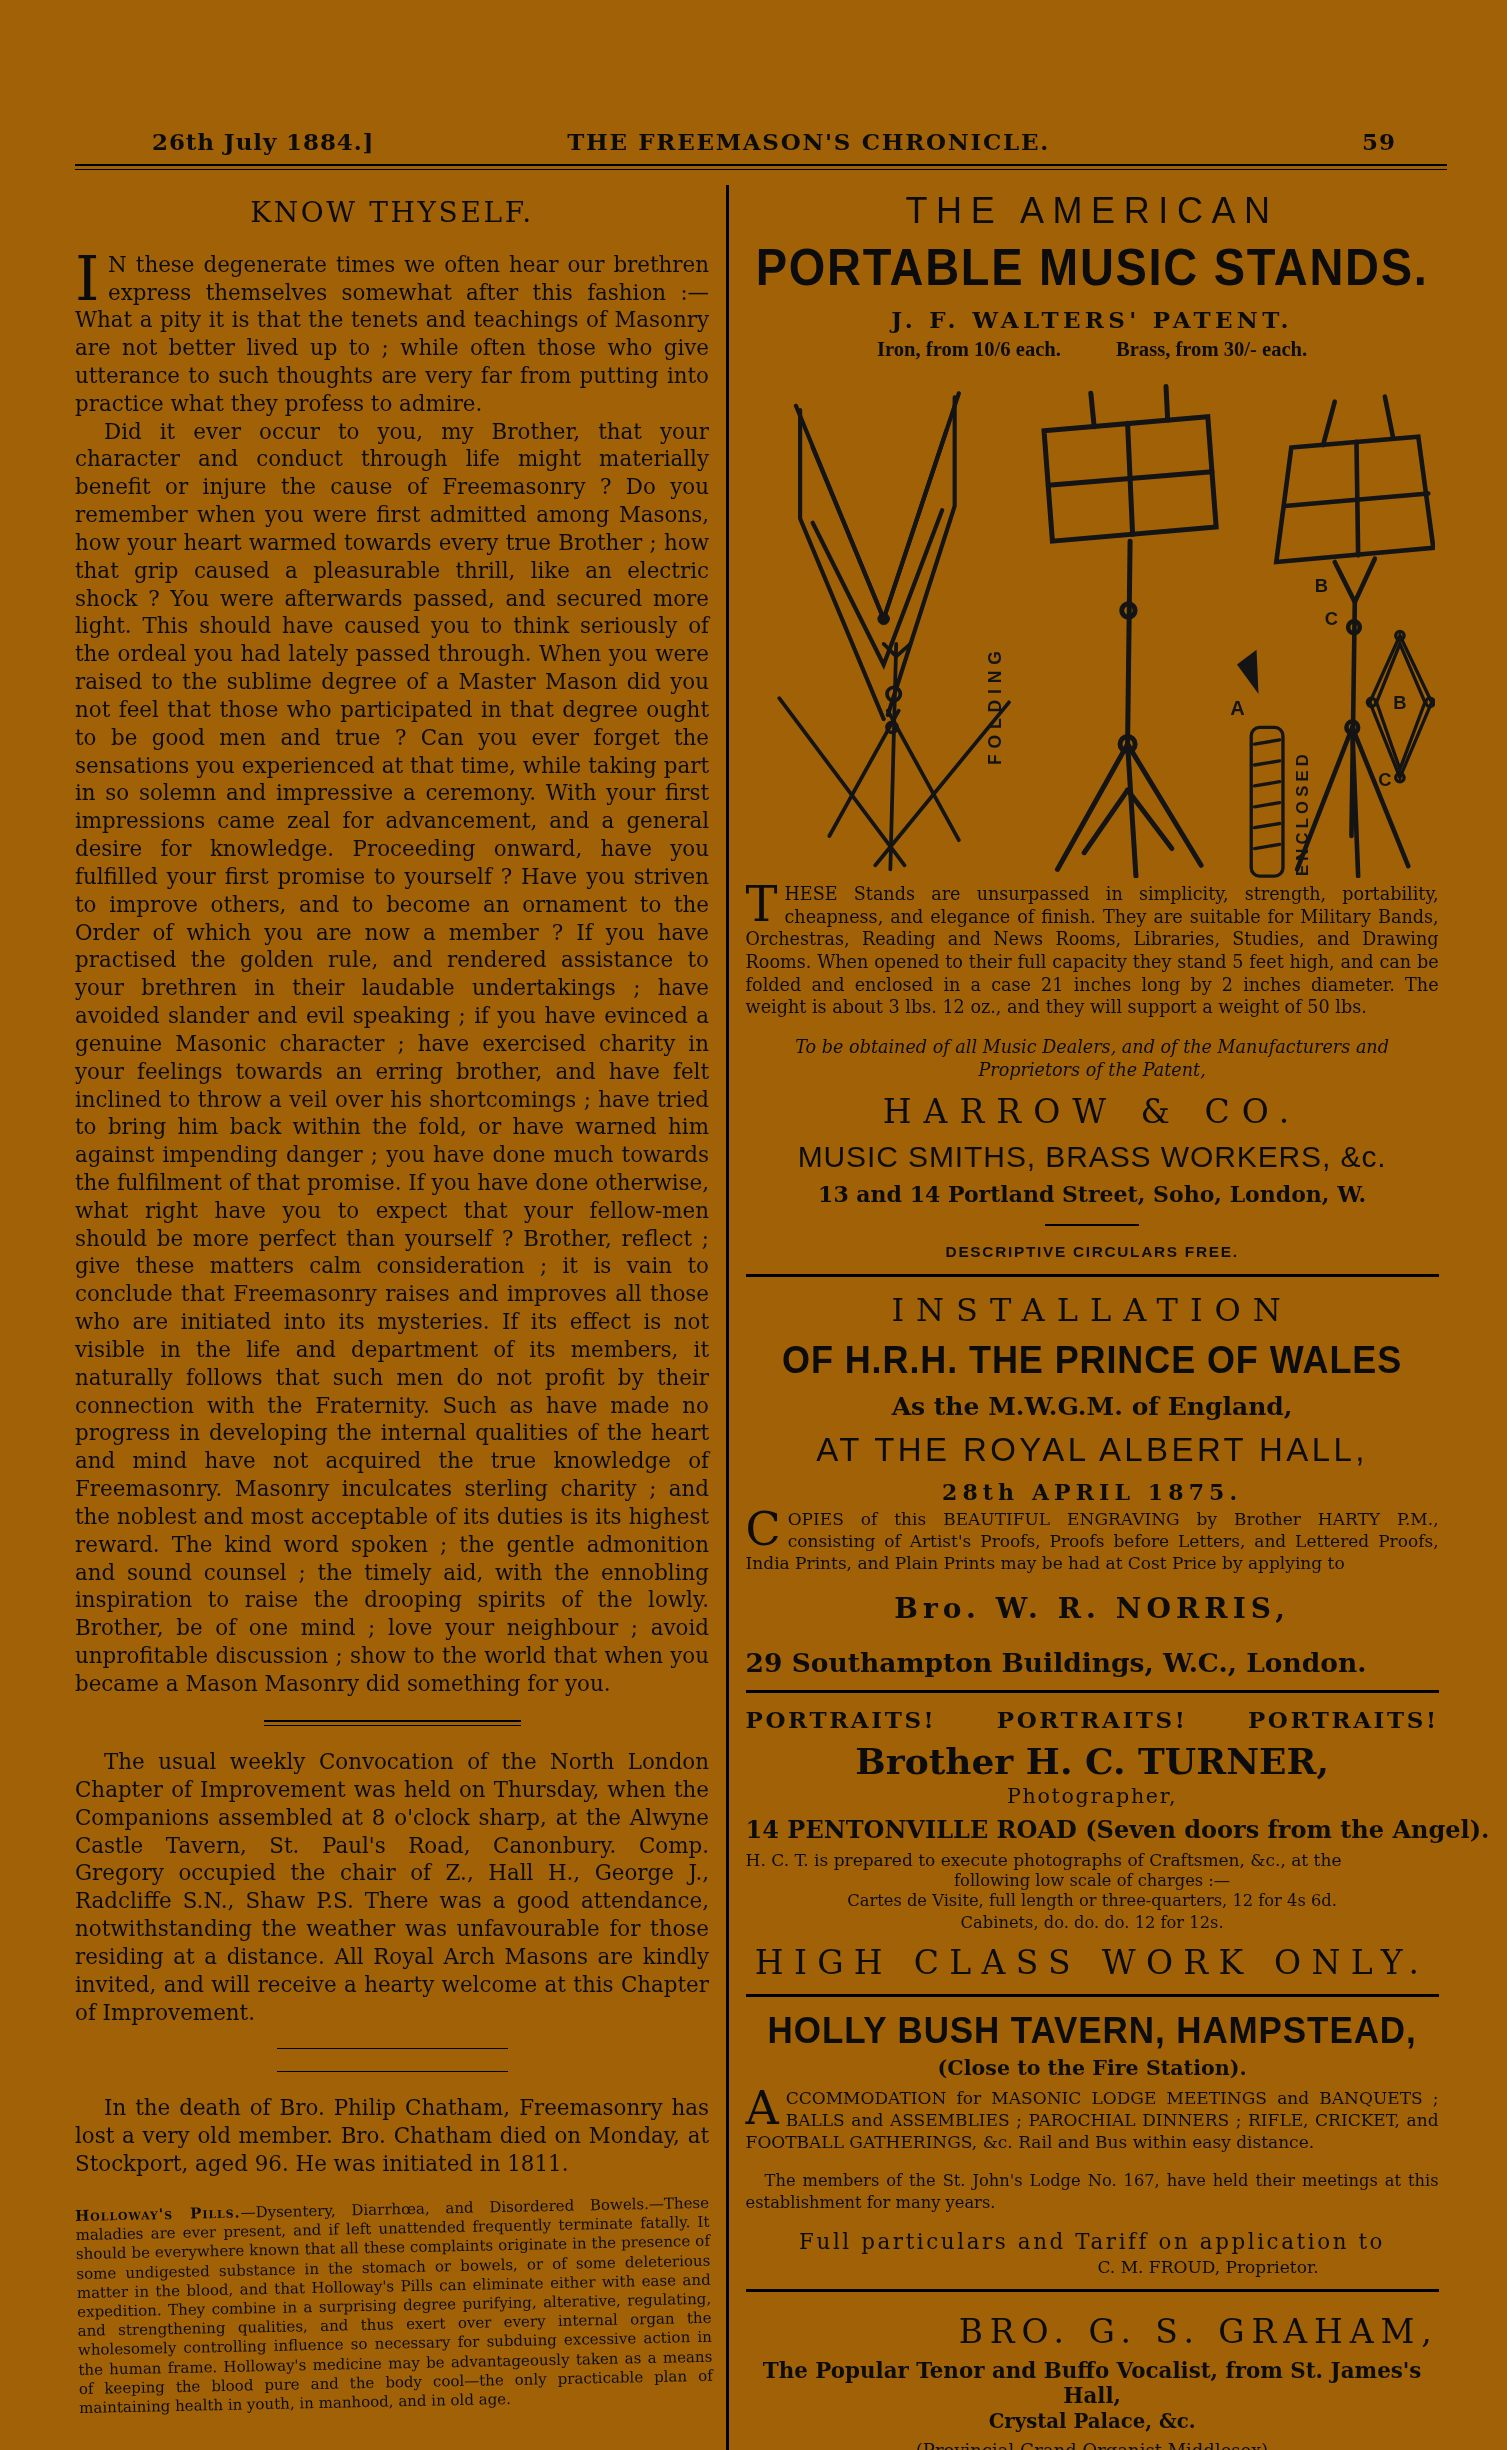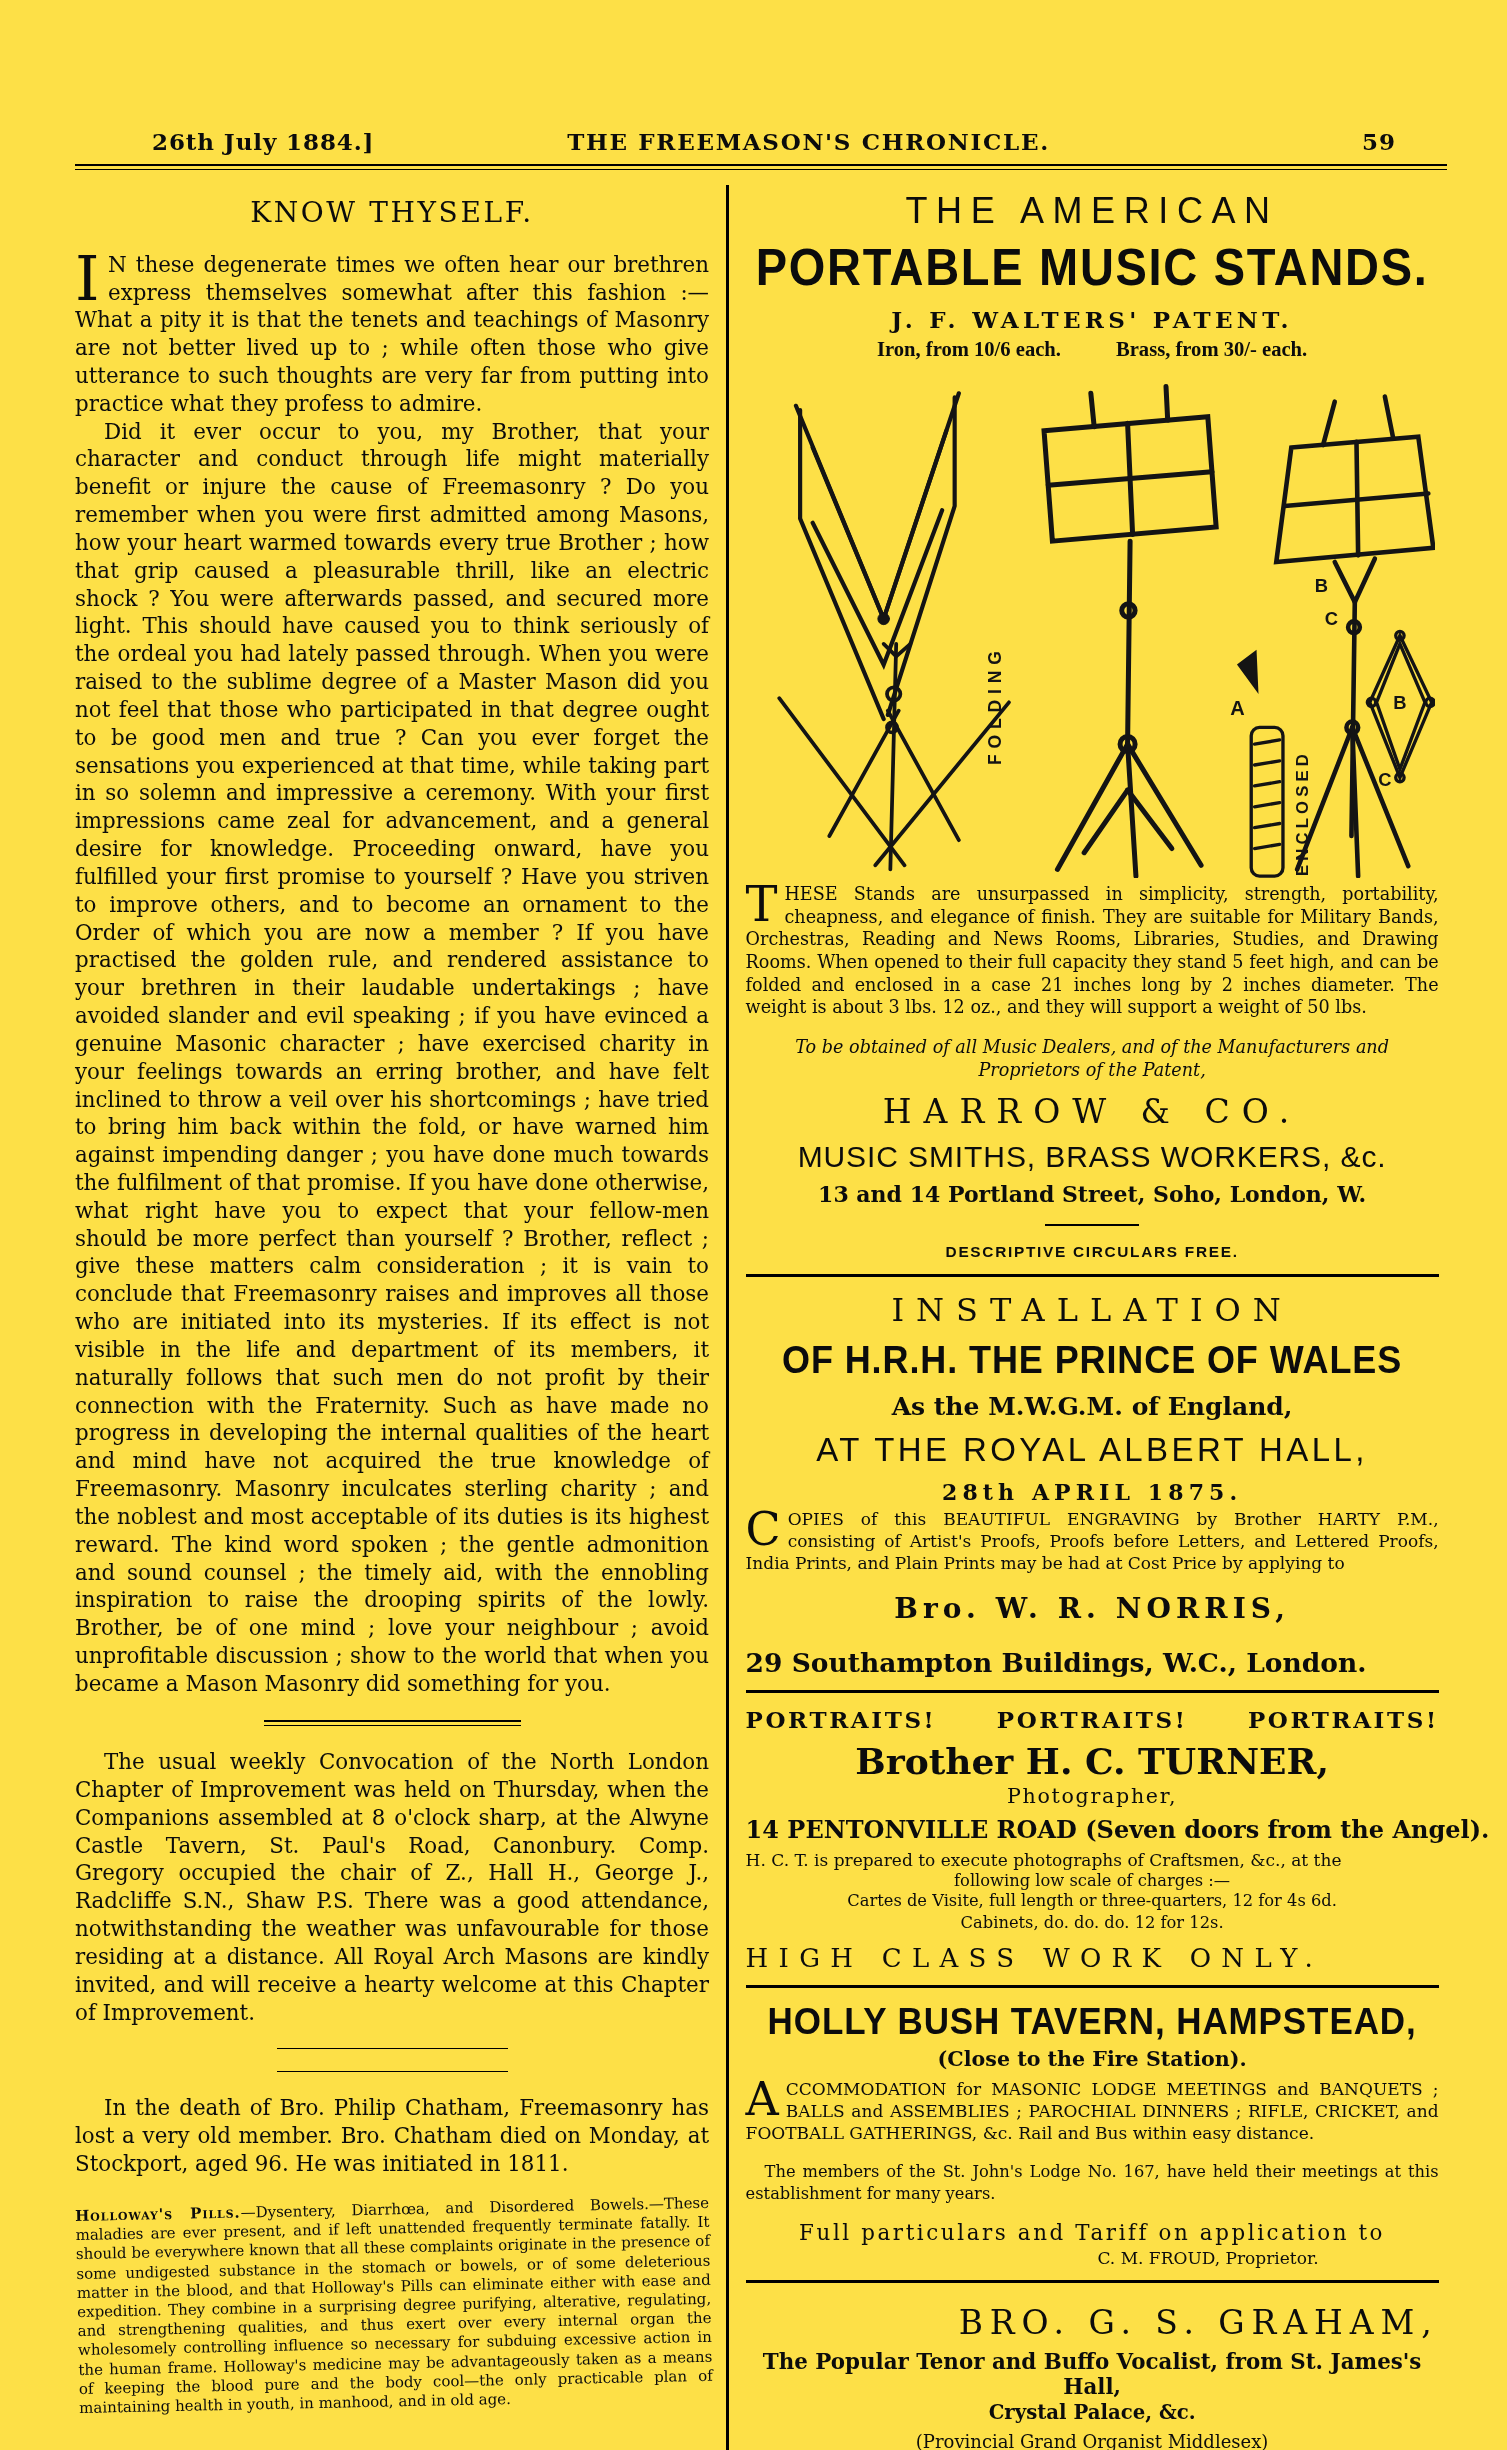--- a/index.html
+++ b/index.html
@@ -1,18 +1,18 @@
 <!DOCTYPE html>
 <html style="font-size:13.7px"><head>
 <meta charset="utf-8">
 <style>
   html,body{margin:0;padding:0;background:#ffffff;}
   .page{
     width:1507px;height:2450px;overflow:hidden;box-sizing:border-box;
-    background:#fde047;color:#0c0c0c;
+    background:#a16207;color:#0c0c0c;
     font-family:"DejaVu Serif", serif;
     padding:128px 60px 34px 75px;position:relative;
   }
   
   .running-head{display:flex;align-items:baseline;font-weight:bold;font-size:23px;letter-spacing:0.9px;}
   .rh-date{width:283px;padding-left:77px;box-sizing:border-box;white-space:nowrap;}
   .rh-title{flex:1;text-align:center;letter-spacing:1.7px;}
   .rh-page{width:188px;text-align:left;padding-left:103px;box-sizing:border-box;}
   .head-rule{margin-top:8.6px;border-top:2.6px solid #000;border-bottom:1.7px solid #000;height:3.4px;}
   
@@ -57,21 +57,21 @@
   .norris{text-align:center;font-size:28px;font-weight:bold;letter-spacing:5.1px;margin-top:8.6px;}
   .norris-addr{text-align:left;font-size:26.5px;font-weight:bold;margin-top:22px;margin-bottom:10.3px;}
   
   .portraits-1{text-align:justify;text-align-last:justify;font-size:23px;font-weight:bold;letter-spacing:2.6px;margin-top:1.7px;}
   .turner{text-align:center;font-size:36px;font-weight:bold;margin-top:6.9px;}
   .photographer{text-align:center;font-size:20.6px;letter-spacing:1.7px;margin-top:1.7px;}
   .pentonville{font-size:24px;font-weight:bold;margin-top:6.9px;white-space:nowrap;}
   .port-body{font-size:17px;line-height:1.3;margin-top:5.1px;text-align:justify;}
   .port-body2{font-size:16.3px;text-align:center;}
   .scale-line{font-size:16.3px;text-align:center;line-height:1.35;}
-  .highclass{font-size:26px;letter-spacing:10.3px;margin:8.6px 0 12px 0;}
+  .highclass{text-align:center;font-size:33px;letter-spacing:10.3px;margin:8.6px 0 12px 0;}
   
   .tavern-name{text-align:center;font-size:35px;font-weight:bold;letter-spacing:0.9px;margin-top:1.7px;transform:scaleY(1.08);}
   .tavern-sub{text-align:center;font-size:20.6px;font-weight:bold;margin-top:6px;}
   .tavern-body{font-size:17px;line-height:1.3;text-align:justify;margin-top:6.9px;}
   .tavern-body .dropcap{font-size:46px;line-height:38px;padding:1.7px 6.9px 0 0;}
   .tavern-note{font-size:16.3px;line-height:1.3;text-align:justify;margin-top:6.9px;text-indent:19px;}
   .tariff{text-align:center;font-size:21.4px;letter-spacing:2.6px;margin-top:6.9px;}
   .proprietor{text-align:right;padding-right:120px;font-size:17px;margin-top:3.4px;margin-bottom:10.3px;}
   
   .graham{text-align:right;font-size:33px;letter-spacing:6.9px;margin-top:20px;}

